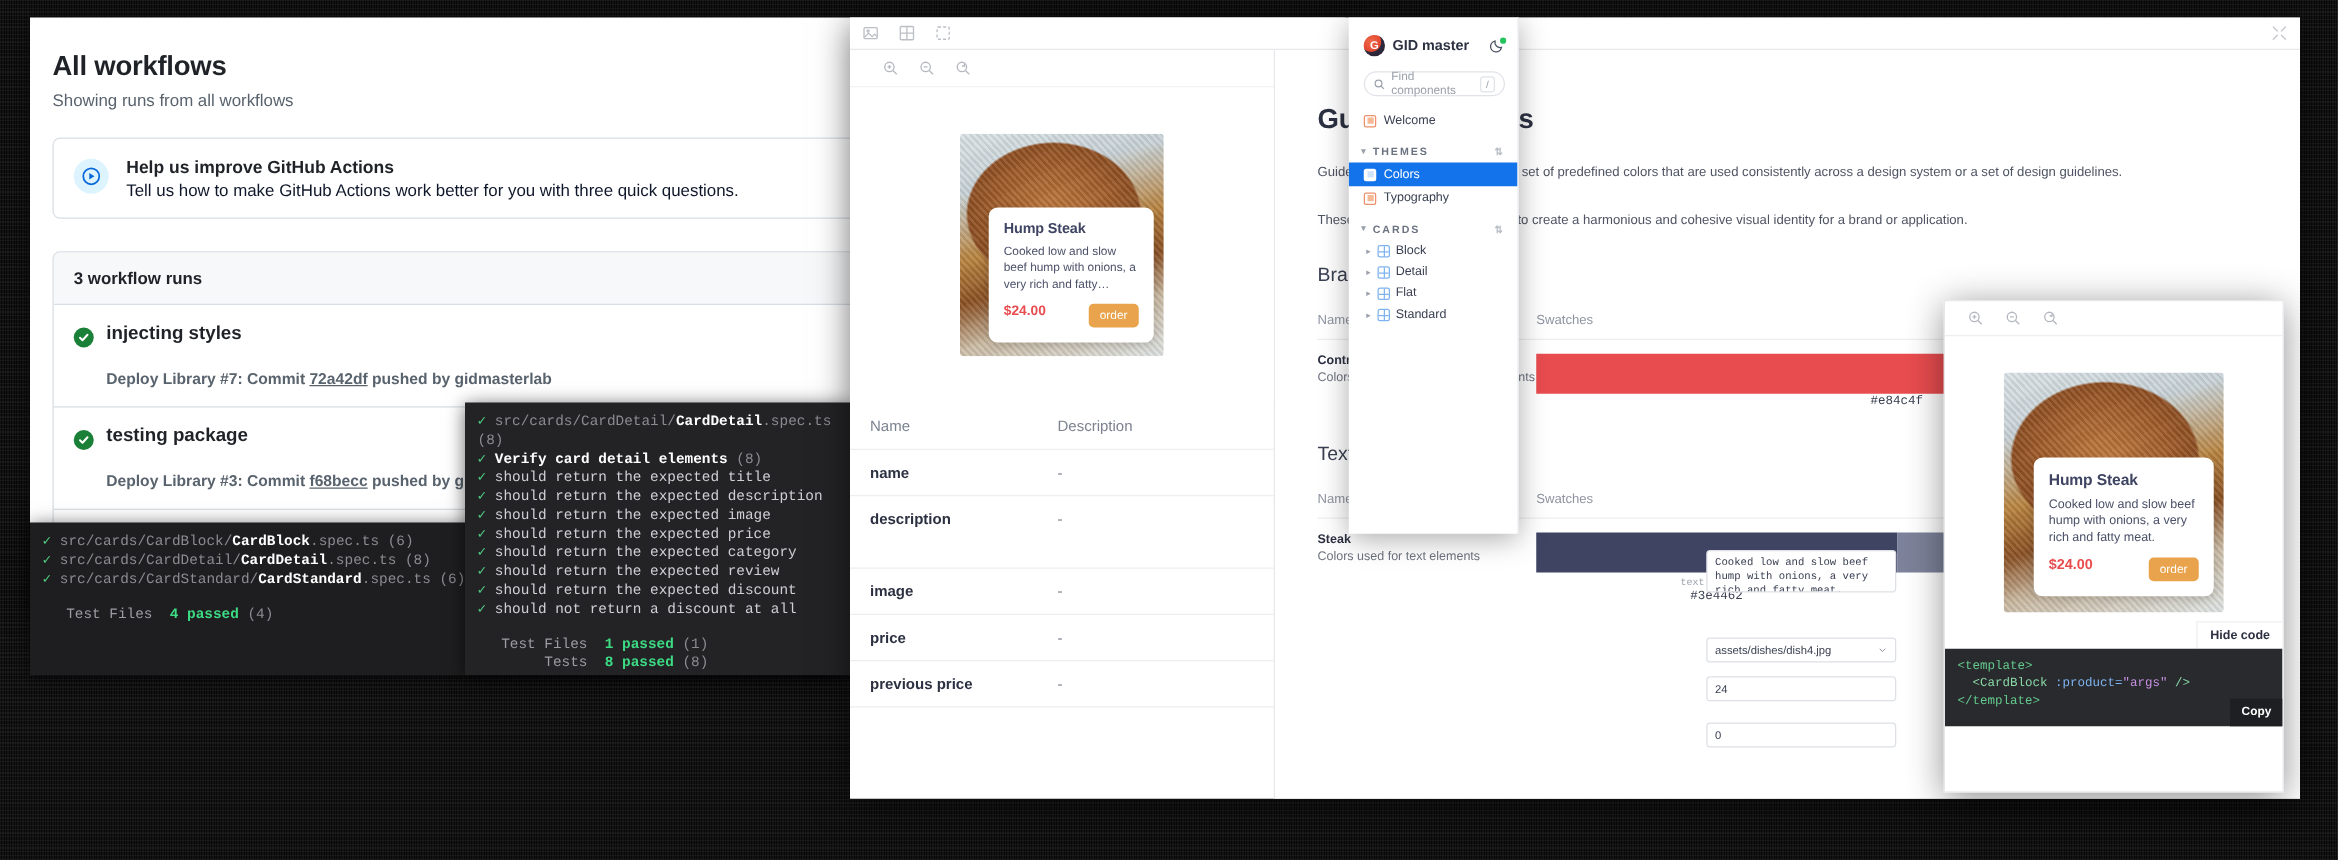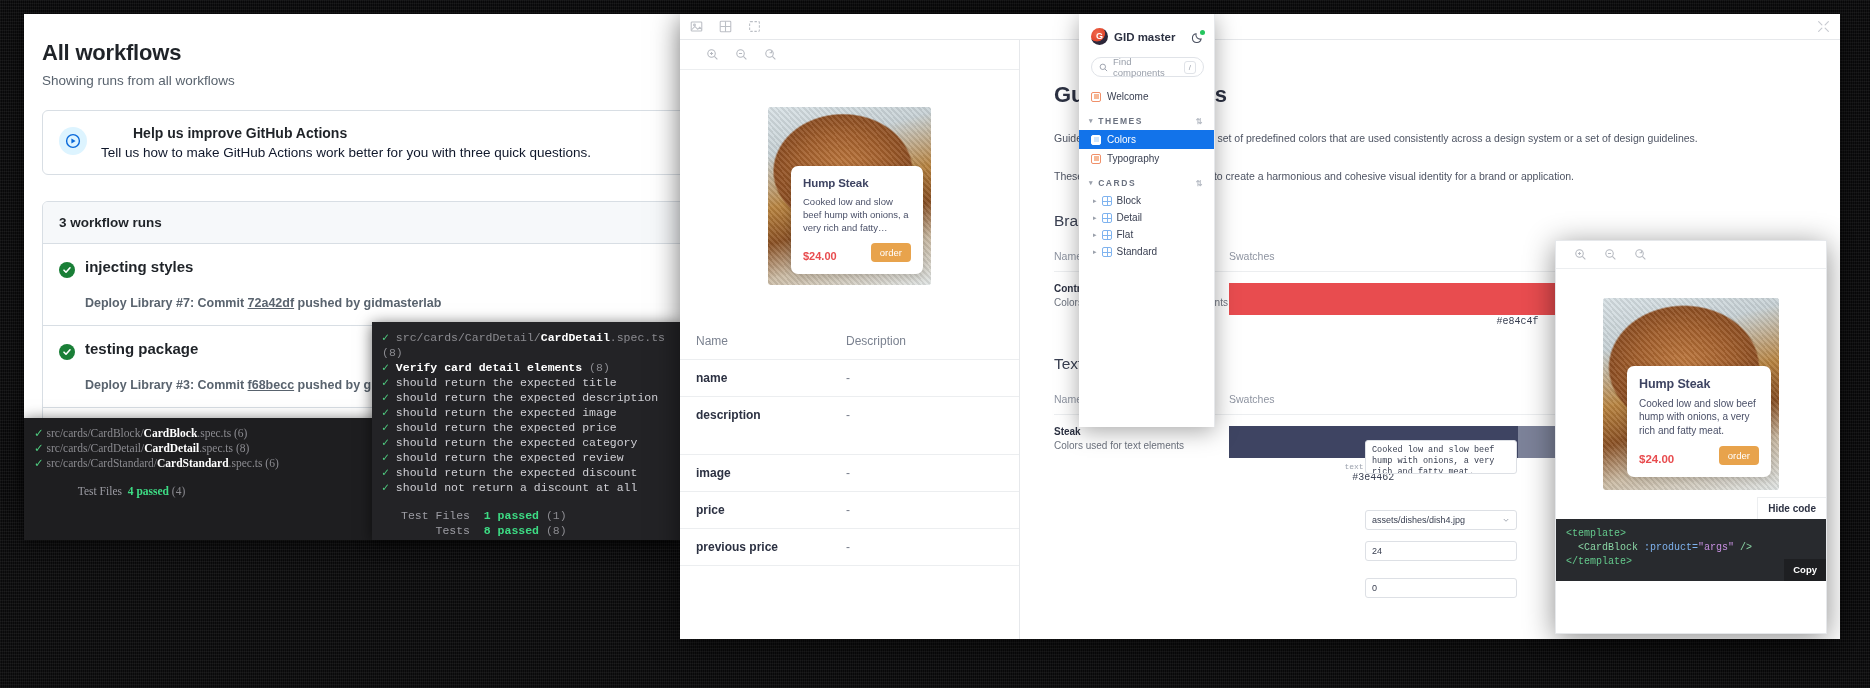--- a/index.html
+++ b/index.html
@@ -32,21 +32,21 @@
 
   .gh-banner {
     margin:22px 0 0 0; width:994px; border:1px solid #d8dee4; border-radius:6px;
     padding:14px 16px; display:flex; gap:14px; align-items:flex-start; background:#fff;
   }
   .gh-banner-icon {
     width:28px;height:28px;border-radius:50%;background:#ddf4ff;
     display:flex;align-items:center;justify-content:center;flex:0 0 auto;margin-top:2px;
   }
   .gh-banner-icon svg { width:16px;height:16px; }
-  .gh-banner-title { font-size:14px; font-weight:700; color:#1f2328;margin-left:32px; }
+  .gh-banner-title { font-size:14px; font-weight:700; color:#1f2328; }
   .gh-banner-desc { font-size:13.5px; color:#0f172a; margin-top:4px; }
 
   .gh-runs {
     margin:26px 0 0 0; width:994px; border:1px solid #d8dee4; border-radius:6px;
     background:#fff; overflow:hidden;
   }
   .gh-runs-head {
     background:#f6f8fa; border-bottom:1px solid #d8dee4;
     padding:13px 16px; font-size:13.5px; font-weight:600; color:#1f2328;
   }
@@ -67,21 +67,21 @@
     position:absolute; right:16px; top:18px;
     background:#ddf4ff; color:#0969da; border-radius:10px;
     font-family:"Liberation Mono", monospace; font-size:12px;
     padding:2px 9px;
   }
 
   
   .term-left {
     position:absolute; left:24px; top:418px; width:650px; height:122px;
     background:#1e1e20; color:#d6d6d6;
-    font-family:Liberation Serif, serif; font-size:11.5px; line-height:15px;
+    font-family:Liberation Mono, monospace; font-size:11.5px; line-height:15px;
     padding:8px 10px; overflow:hidden;
     box-shadow:0 2px 14px rgba(0,0,0,.6);
   }
   .term-right {
     position:absolute; left:372px; top:322px; width:310px; height:218px;
     background:#232326; color:#d6d6d6;
     font-family:"Liberation Mono", monospace; font-size:11.5px; line-height:15px;
     padding:8px 10px; overflow:hidden;
     box-shadow:0 2px 14px rgba(0,0,0,.6);
   }
@@ -120,21 +120,21 @@
   }
   .pcard .grainoverlay{position:absolute;inset:0;
     background:repeating-linear-gradient(47deg, rgba(255,255,255,.09) 0 2px, rgba(0,0,0,.07) 2px 4px);}
   .pcard-panel{
     position:absolute; left:23px; bottom:11px; width:132px;
     background:#fff; border-radius:7px; padding:11px 12px 12px 12px;
     box-shadow:0 2px 8px rgba(0,0,0,.16);
   }
   .pc-title{ font-size:11.5px; font-weight:700; color:#3e4462; letter-spacing:-.1px; }
   .pc-desc{ font-size:9.5px; color:#4a5068; line-height:13px; margin-top:6px; }
-  .pc-foot{ display:flex;align-items:flex-end;justify-content:space-between; margin-top:9px; }
+  .pc-foot{ display:flex;align-items:flex-start;justify-content:space-between; margin-top:9px; }
   .pc-price{ font-size:11px; font-weight:700; color:#e84c4f; }
   .pc-order{ background:#e8a34c;color:#fff;border:none;border-radius:4px;
      font-size:9.5px;padding:4px 9px; font-family:"Liberation Sans",sans-serif; cursor:pointer;}
 
   .props-wrap{ flex:1; overflow:hidden; }
   .props-head{ display:flex; padding:12px 16px 11px 16px; font-size:12px; color:#7b8290;
      border-bottom:1px solid #eceef0;}
   .props-head .c1{width:150px;} .props-head .c2{flex:1;}
   .prow{ display:flex; align-items:flex-start; padding:11px 16px; border-bottom:1px solid #eceef0; min-height:31px;}
   .prow .c1{width:150px;font-size:12px;font-weight:700;color:#2c3142;}

